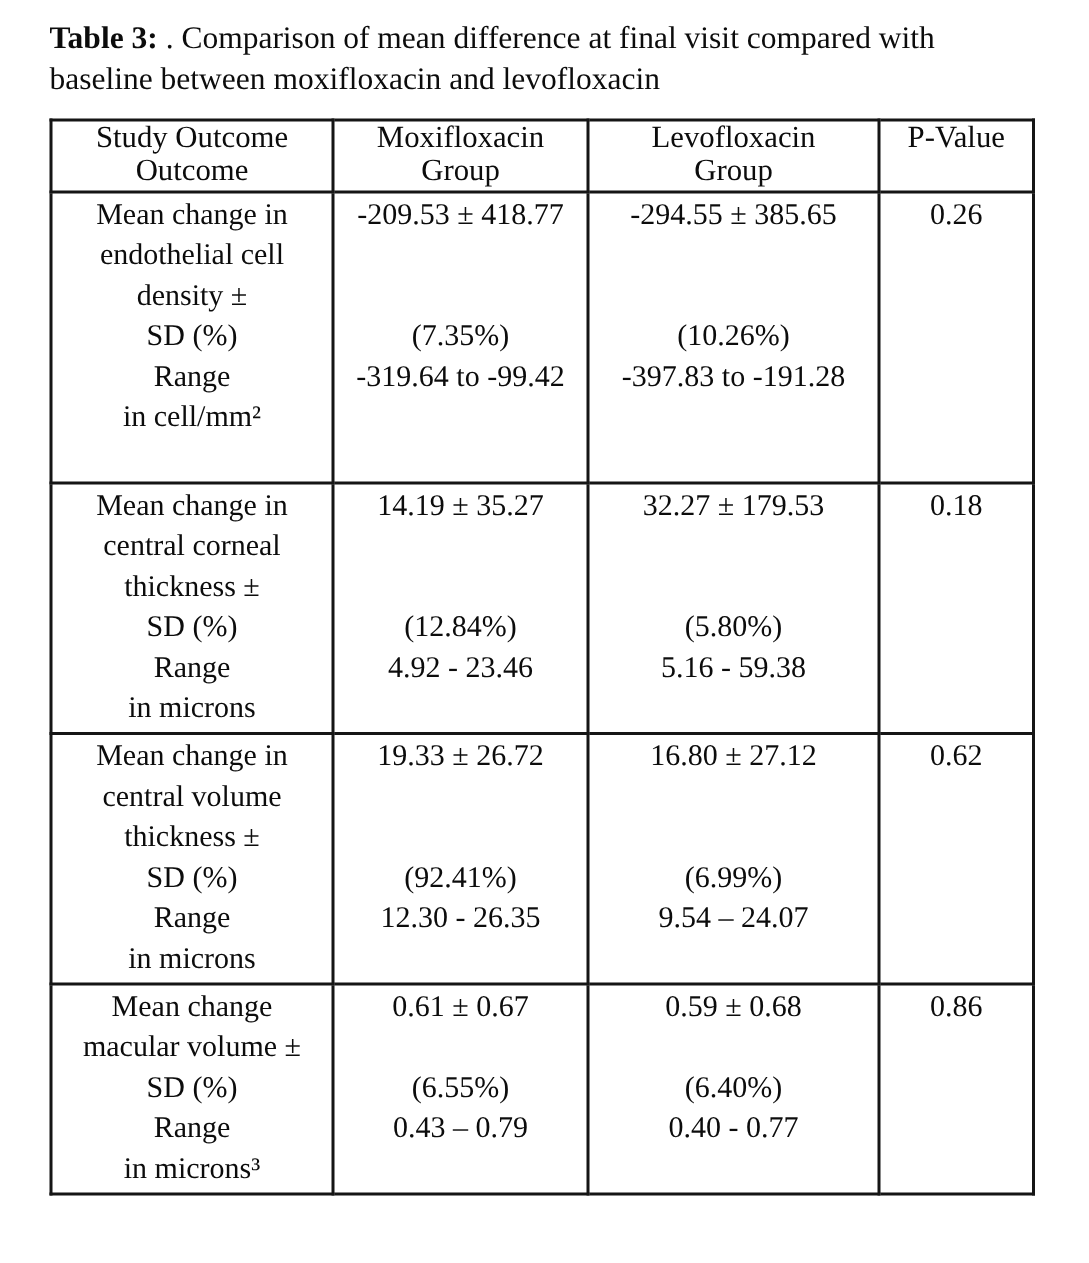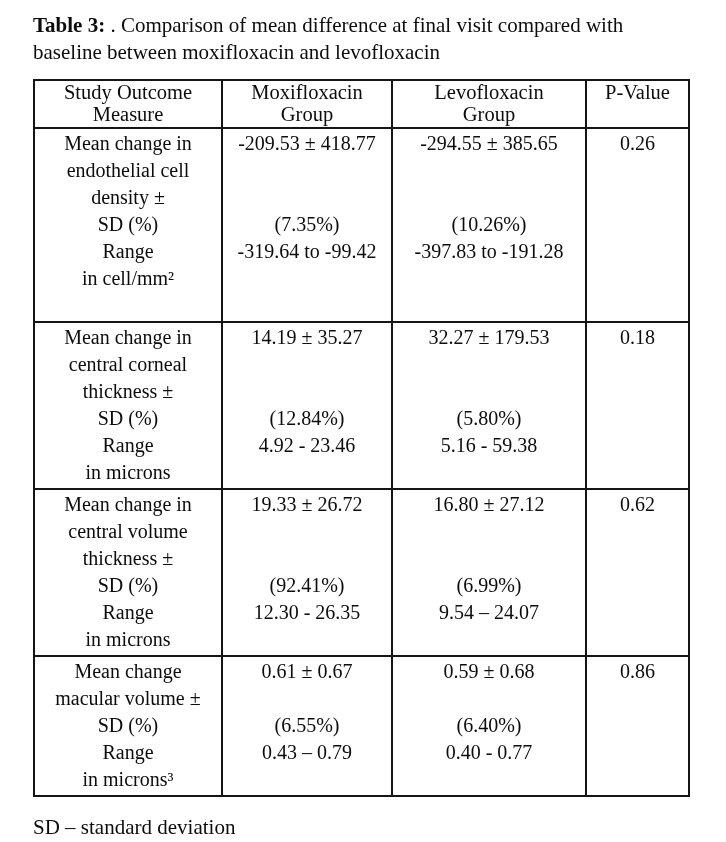--- a/index.html
+++ b/index.html
@@ -75,21 +75,21 @@
     <colgroup>
       <col class="c1">
       <col class="c2">
       <col class="c3">
       <col class="c4">
     </colgroup>
     <thead>
       <tr id="header-row">
           <th>
             <div class="hline">Study Outcome</div>
-            <div class="hline">Measure</div>
+            <div class="hline">Outcome</div>
           </th>
           <th>
             <div class="hline">Moxifloxacin</div>
             <div class="hline">Group</div>
           </th>
           <th>
             <div class="hline">Levofloxacin</div>
             <div class="hline">Group</div>
           </th>
           <th>
@@ -210,15 +210,14 @@
             <div class="line">0.40 - 0.77</div>
             <div class="line"></div>
           </td>
           <td>
             <div class="line">0.86</div>
           </td>
         </tr>
       </tbody>
   </table>
 
-  <p class="footnote">SD – standard deviation</p>
 
 </div>
 
 </body></html>

